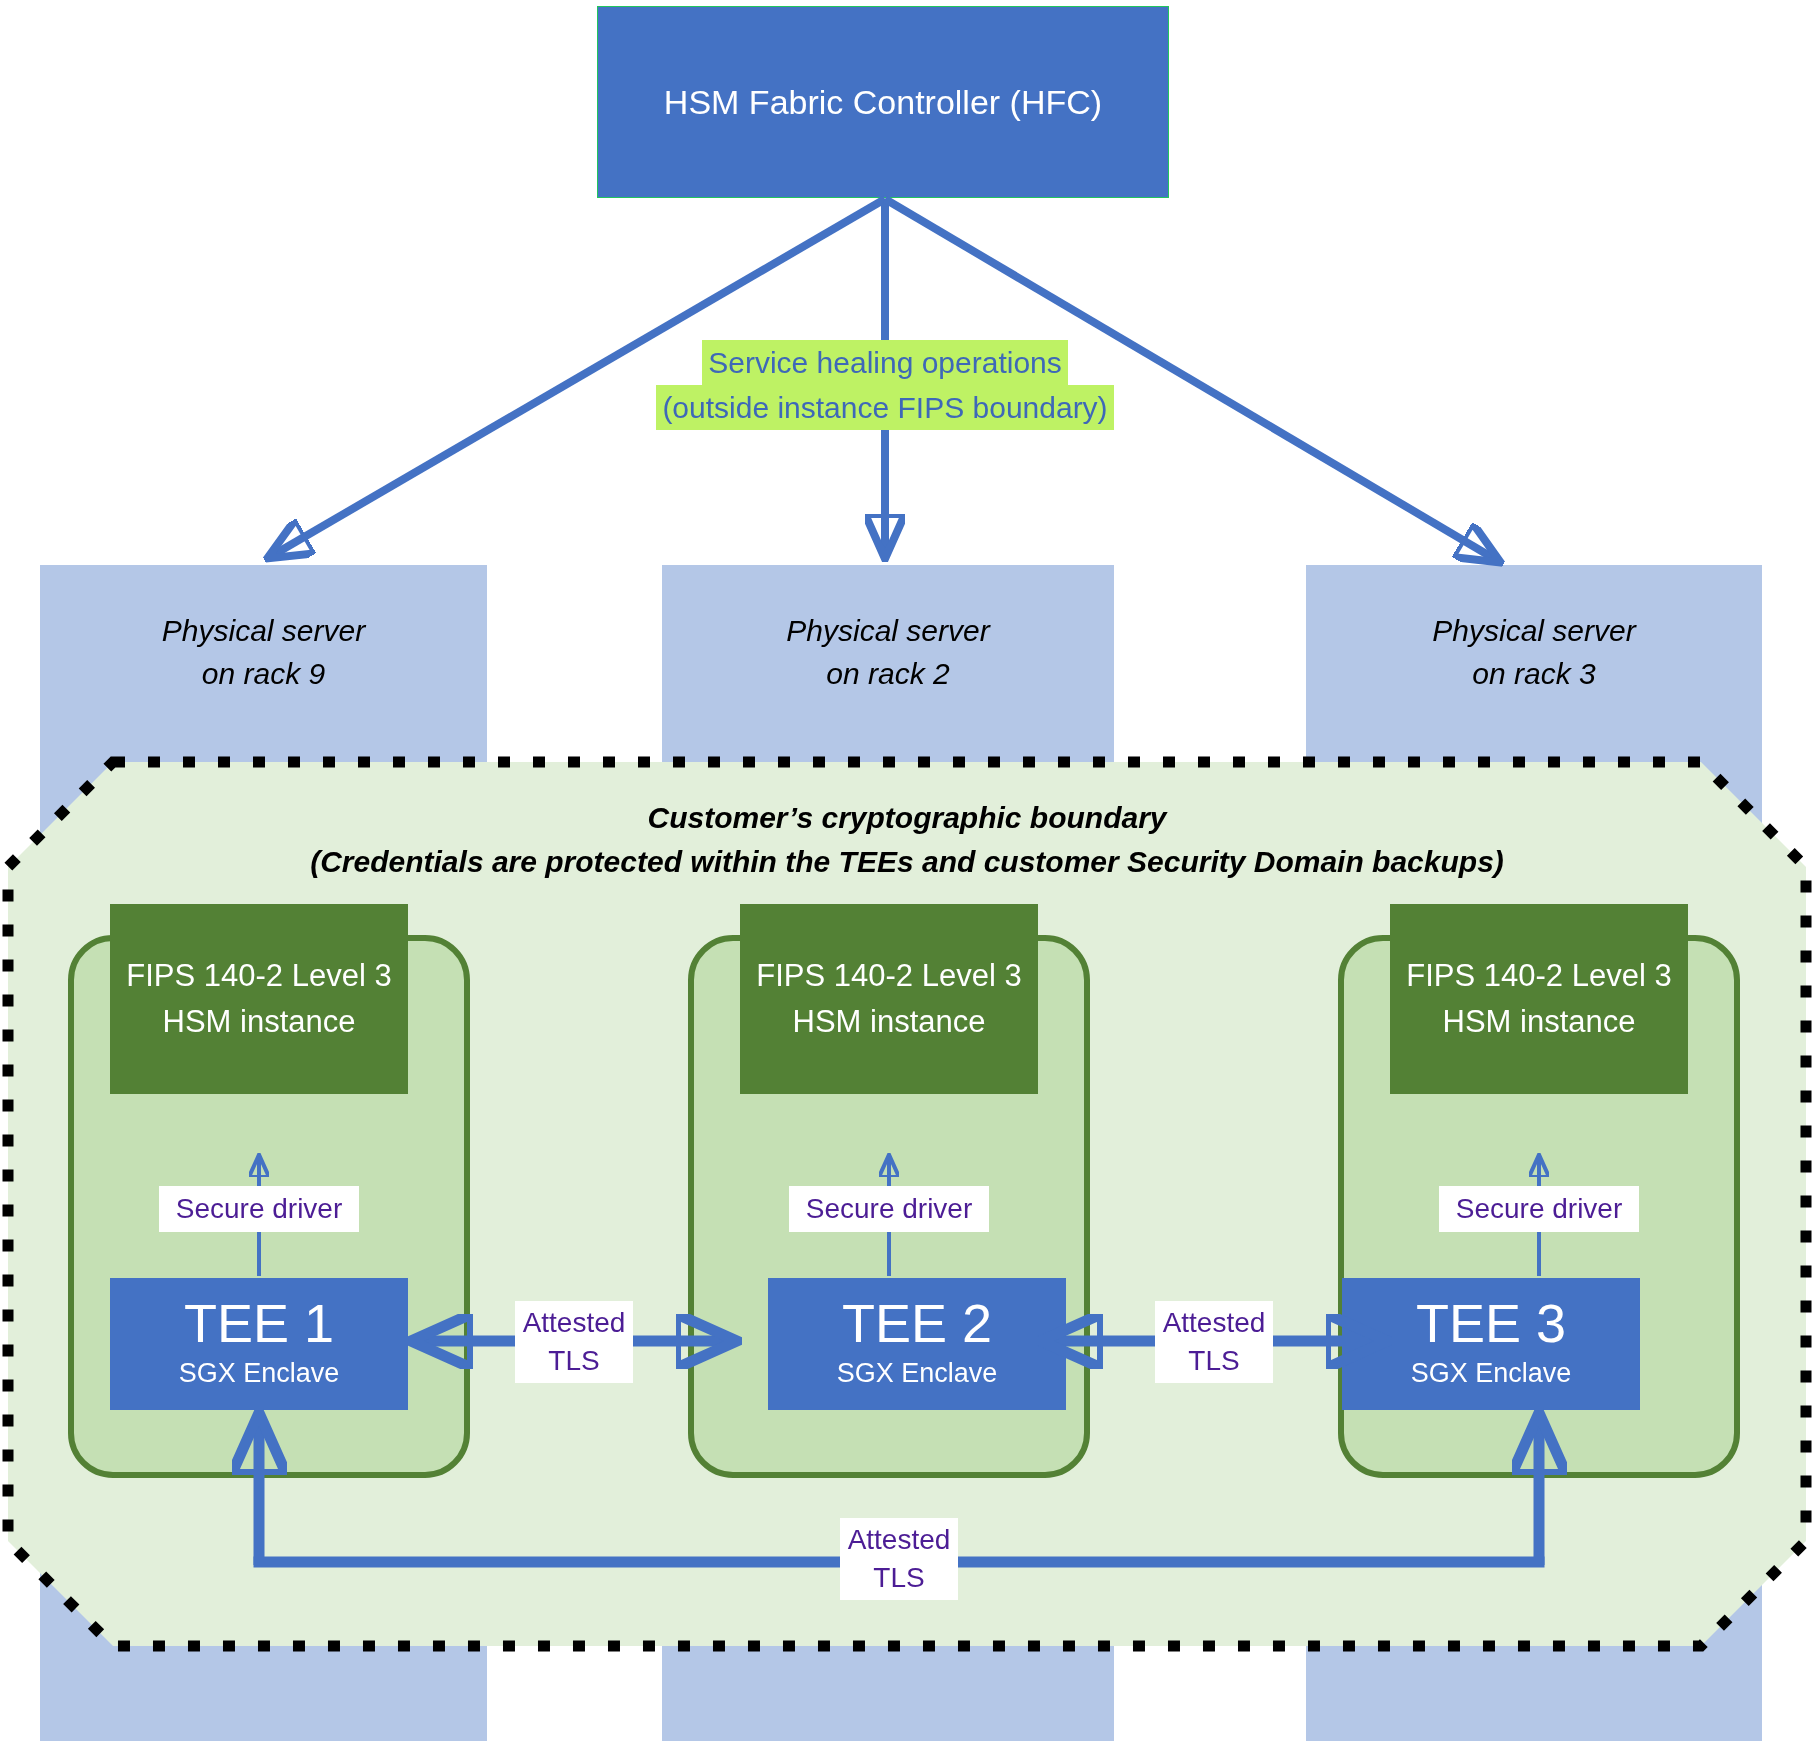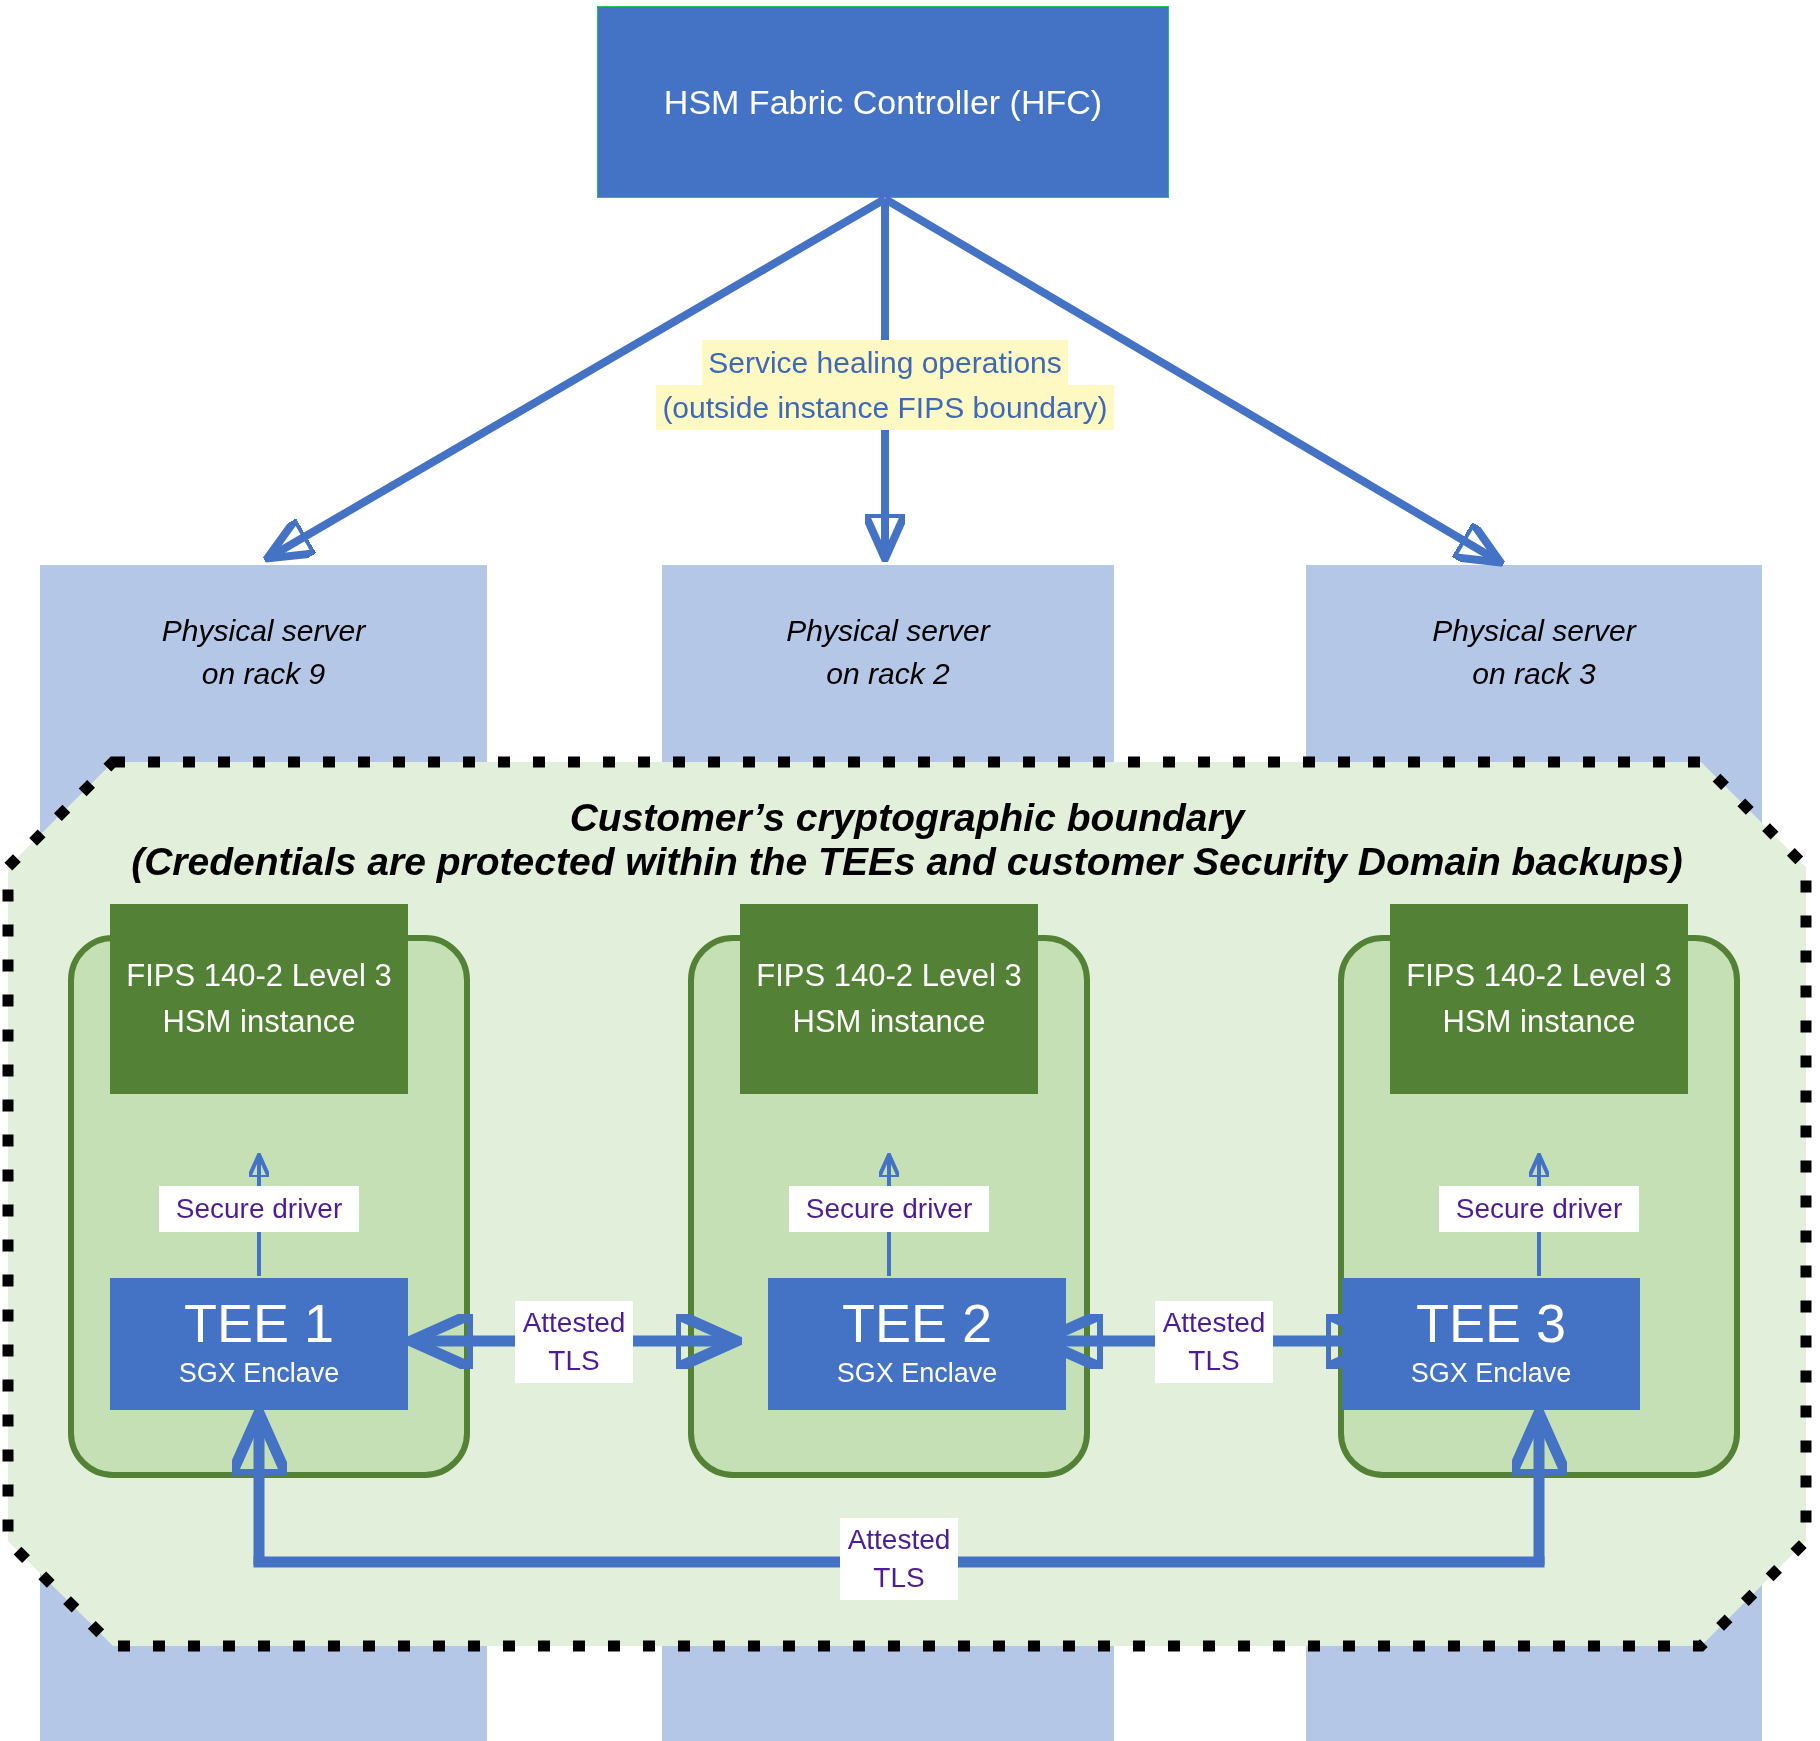--- a/index.html
+++ b/index.html
@@ -6,31 +6,31 @@
   .page{position:relative;width:1820px;height:1741px;background:#ffffff;overflow:hidden;
         font-family:"Liberation Sans", sans-serif;}
   .abs{position:absolute;}
   
   .hfc{left:597px;top:6px;width:570px;height:190px;background:#4472C4;border:1px solid #22c55e;
        display:flex;align-items:center;justify-content:center;z-index:3;}
   .hfc div{color:#ffffff;font-size:34px;}
   
   .svc{left:655px;top:340px;width:460px;text-align:center;z-index:7;color:#3E68B8;
        font-size:30px;line-height:45px;}
-  .svc span{background:#fef9c3;display:inline-block;padding:0 6px;}
+  .svc span{background:#bef264;display:inline-block;padding:0 6px;}
   
   .server{top:565px;height:1176px;background:#B4C7E7;z-index:1;text-align:center;
           color:#000;font-style:italic;font-size:30px;line-height:43px;padding-top:44px;box-sizing:border-box;}
   .srv1{left:40px;width:447px;}
   .srv2{left:662px;width:452px;}
   .srv3{left:1306px;width:456px;}
   
   .boundary-svg{left:0;top:0;z-index:2;}
   .btitle{left:8px;top:796px;width:1798px;text-align:center;z-index:5;color:#000;
-          font-weight:bold;font-style:italic;font-size:39px;line-height:44px;}
+          font-weight:bold;font-style:italic;font-size:30px;line-height:44px;}
   
   .cont{top:935px;width:402px;height:543px;background:#C5E0B4;border:6px solid #538135;
         border-radius:45px;box-sizing:border-box;z-index:3;}
   .c1{left:68px;} .c2{left:688px;} .c3{left:1338px;}
   
   .hsm{top:904px;width:298px;height:190px;background:#538135;z-index:4;display:flex;
        flex-direction:column;align-items:center;justify-content:center;color:#fff;
        font-size:31px;line-height:46px;text-align:center;}
   .h1{left:110px;} .h2{left:740px;} .h3{left:1390px;}
   

